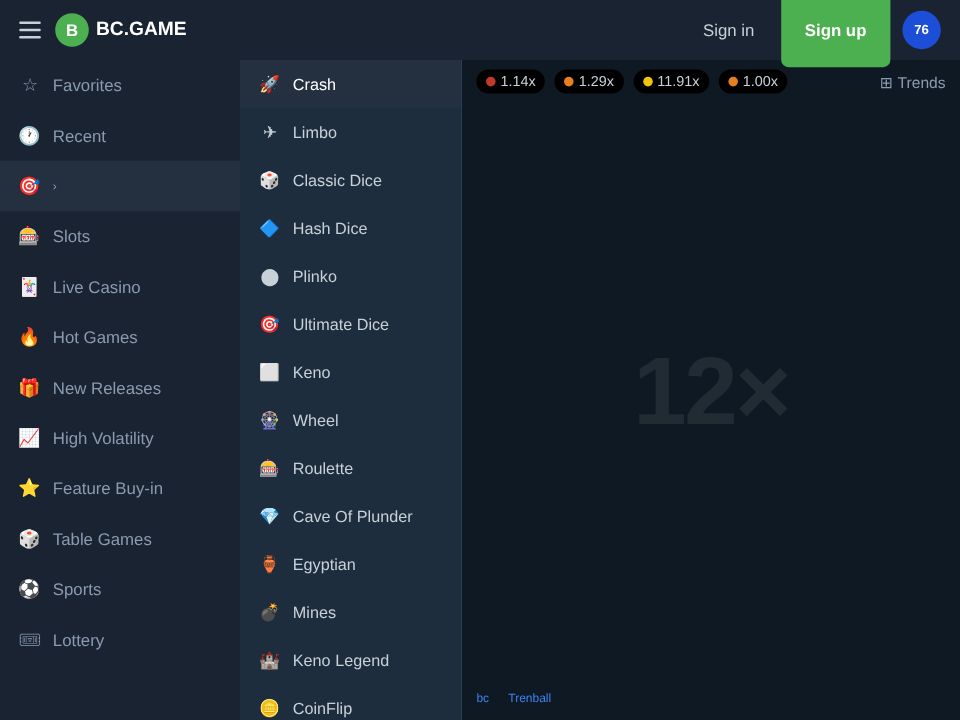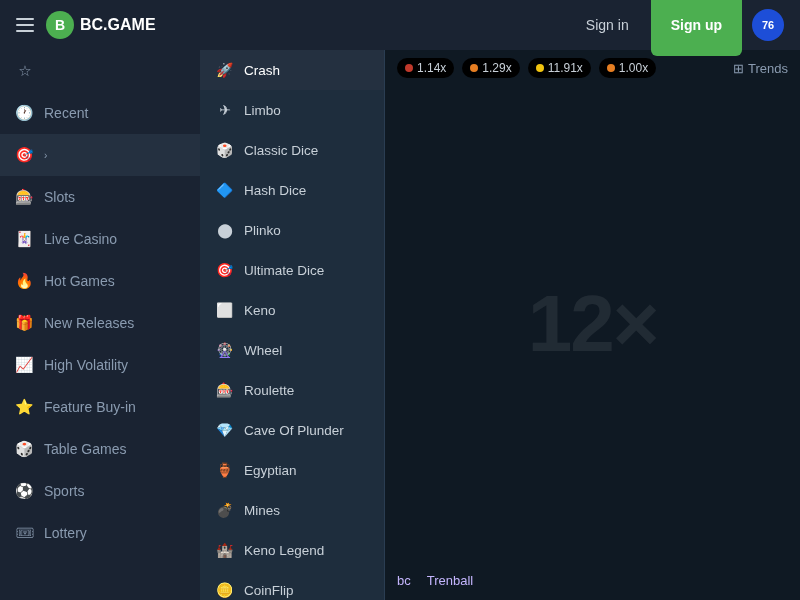--- a/index.html
+++ b/index.html
@@ -248,22 +248,22 @@
 
     
     .bottom-tabs {
       display: flex;
       align-items: center;
       padding: 8px 12px;
       gap: 16px;
       background: #0f1923;
     }
     .bottom-tab {
-      font-size: 13px;
-      color: #c4b5fd;
+      font-size: 10px;
+      color: #3b82f6;
       cursor: pointer;
       padding: 4px 0;
       text-align: right;
     }
   </style>
 </head>
 <body>
 
 <div class="topbar">
   <div class="topbar-left">
@@ -283,20 +283,21 @@
     <div class="avatar-badge">76</div>
   </div>
 </div>
 
 <div class="main-area">
 
   <div class="sidebar">
 
     <div class="sidebar-item">
       <div class="item-icon">☆</div>
+      <span class="item-label">Favorites</span>
     </div>
 
     <div class="sidebar-item">
       <div class="item-icon">🕐</div>
       <span class="item-label">Recent</span>
     </div>
 
     <div class="sidebar-item bc-originals active">
       <div class="item-icon">🎯</div>
       <span class="chevron">›</span>

